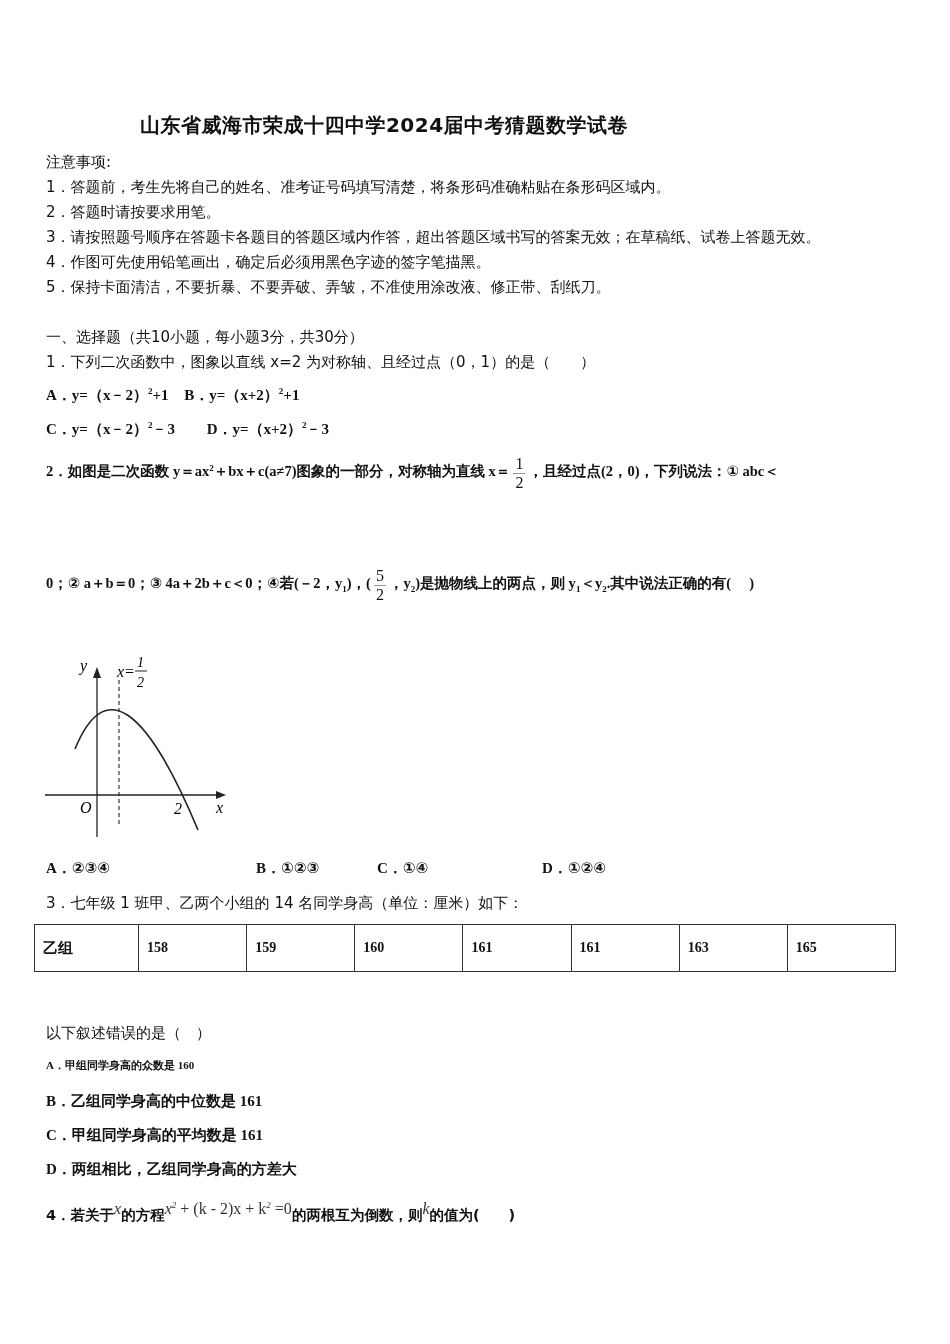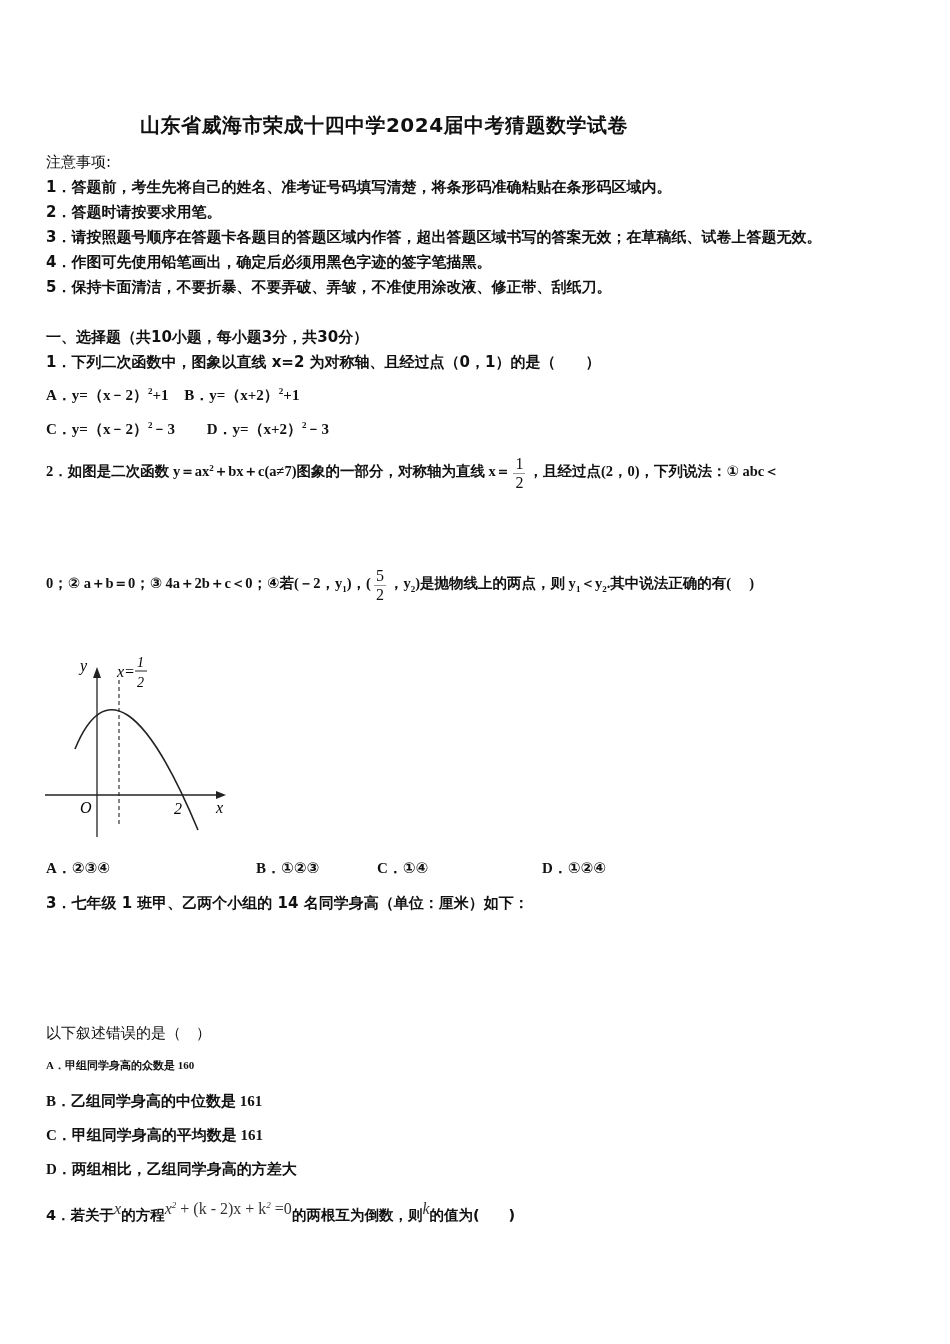--- a/index.html
+++ b/index.html
@@ -3,21 +3,21 @@
 <meta charset="utf-8">
 <style>
   html, body { margin: 0; padding: 0; background: #ffffff; }
   body { width: 950px; height: 1344px; position: relative; overflow: hidden;
          font-family: "DejaVu Serif", "Liberation Serif", serif; color: #111; }
   .abs { position: absolute; white-space: nowrap; }
   .title { left: 0; width: 768px; top: 112px; text-align: center; font-family: "DejaVu Sans", "Liberation Sans", sans-serif;
            font-weight: bold; font-size: 20px; letter-spacing: 0.5px; }
   .line { font-size: 14.5px; font-weight: bold; left: 46px; }
   .notice { font-family: "DejaVu Sans", "Liberation Sans", sans-serif; font-weight: normal; font-size: 15px; }
-  .notice b { font-weight: bold; }
+  .notice b { font-weight: normal; }
   .frac { display: inline-block; vertical-align: middle; text-align: center; font-weight: normal;
           font-family: "Liberation Serif", serif; font-size: 16px; line-height: 1.1; margin: 0 3px; }
   .frac .num { display: block; border-bottom: 1px solid #999; padding: 0 2px; }
   .frac .den { display: block; }
   sup { font-size: 9px; }
   sub { font-size: 9px; }
   .math { font-family: "Liberation Serif", serif; font-style: italic; font-weight: normal; font-size: 16px; color: #333; }
   table.heights { position: absolute; left: 34px; top: 924px; width: 862px; border-collapse: collapse; }
   table.heights td { border: 1px solid #333; height: 46px; padding: 0 0 0 8px; font-size: 14px; font-weight: bold;
                      font-family: "Liberation Serif", serif; vertical-align: middle; }
@@ -81,20 +81,30 @@
 
 <div class="abs line" style="top:859px; font-family:'Liberation Serif','DejaVu Sans',serif; font-size:15px;"><span>A．</span><span>②③④</span></div>
 <div class="abs line" style="left:216px; top:859px; font-family:'Liberation Serif','DejaVu Sans',serif; font-size:15px;margin-left:40px;"><span>B．</span><span>①②③</span></div>
 <div class="abs line" style="left:377px; top:859px; font-family:'Liberation Serif','DejaVu Sans',serif; font-size:15px;"><span>C．</span><span>①④</span></div>
 <div class="abs line" style="left:542px; top:859px; font-family:'Liberation Serif','DejaVu Sans',serif; font-size:15px;"><span>D．</span><span>①②④</span></div>
 
 <div class="abs line notice" style="top:894px;"><b>3．七年级 1 班甲、乙两个小组的 14 名同学身高（单位：厘米）如下：</b></div>
 
 <table class="heights">
   <tbody>
+  <tr>
+    <td class="rowhead">乙组</td>
+    <td>158</td>
+    <td>159</td>
+    <td>160</td>
+    <td>161</td>
+    <td>161</td>
+    <td>163</td>
+    <td>165</td>
+  </tr>
 </tbody>
   </table>
 
 <div class="abs line notice" style="top:1024px;">以下叙述错误的是（　）</div>
 <div class="abs line" style="top:1058px; font-family:'Liberation Serif','DejaVu Sans',serif; font-size:11px;"><span>A．</span><span>甲组同学身高的众数是 160</span></div>
 <div class="abs line" style="top:1092px; font-family:'Liberation Serif','DejaVu Sans',serif; font-size:15px;"><span>B．</span><span>乙组同学身高的中位数是 161</span></div>
 <div class="abs line" style="top:1126px; font-family:'Liberation Serif','DejaVu Sans',serif; font-size:15px;"><span>C．</span><span>甲组同学身高的平均数是 161</span></div>
 <div class="abs line" style="top:1160px; font-family:'Liberation Serif','DejaVu Sans',serif; font-size:15px;"><span>D．</span><span>两组相比，乙组同学身高的方差大</span></div>
 
 <div class="abs line" style="top:1200px; font-family:'DejaVu Sans','Liberation Sans',sans-serif; font-size:14.5px;">

